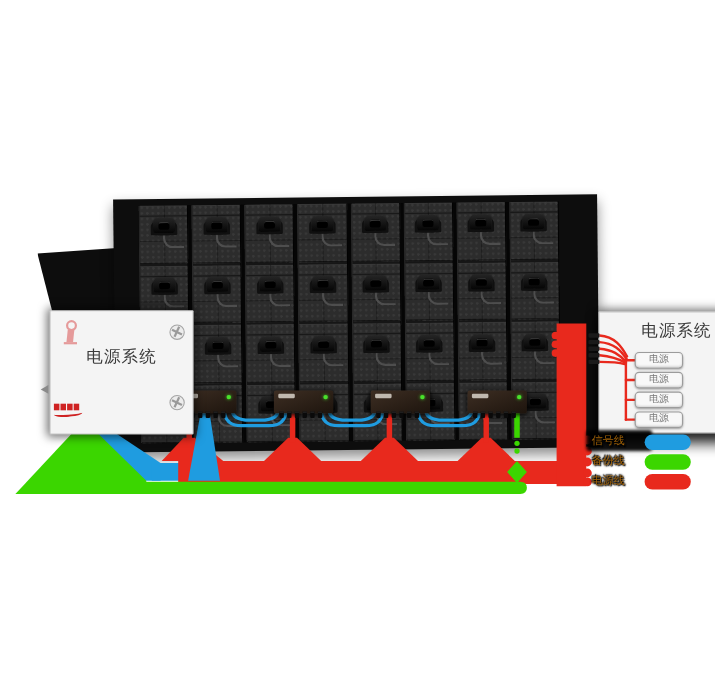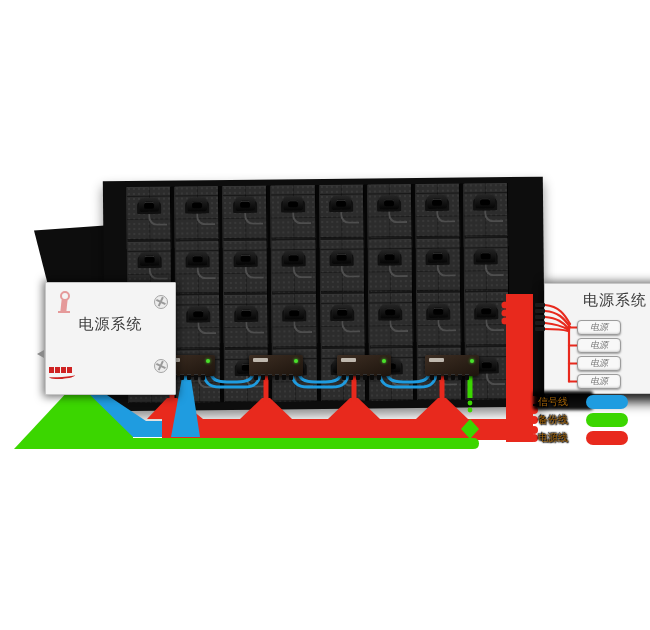--- a/index.html
+++ b/index.html
@@ -94,21 +94,21 @@
   #brand-logo .blocks i{display:block;width:5px;height:6px;background:#cf2222;}
   #brand-logo .swoosh{width:26px;height:4px;border-bottom:2px solid #cf2222;border-radius:50%;transform:rotate(-4deg);}
   
   #connector-arrow{position:absolute;left:37px;top:350px;width:0;height:0;z-index:9;
     border-top:4px solid transparent;border-bottom:4px solid transparent;border-right:7px solid #8a8a8a;}
   
   .power-unit{
     position:absolute;left:32px;width:44px;height:15px;background:#f8f8f8;
     border:1px solid #9c9c9c;border-radius:4px;box-sizing:border-box;
     box-shadow:inset 0 -1px 2px rgba(0,0,0,0.15), 0 1px 2px rgba(0,0,0,0.35);
-    font-size:9px;color:#777;text-align:center;line-height:13px;z-index:3;font-style:italic;
+    font-size:9px;color:#777;text-align:center;line-height:13px;z-index:3;
   }
   #power-fanout{position:absolute;left:0;top:0;z-index:2;}
   .pin{position:absolute;left:-10px;width:10px;height:4px;background:#1a1a1a;border-radius:1px;z-index:4;}
   
   #legend{position:absolute;left:0;top:0;z-index:9;}
   #legend-shadow{position:absolute;left:533px;top:391px;width:60px;height:19px;background:#000;opacity:.92;border-radius:3px;filter:blur(1.5px);}
   .legend-row{position:absolute;left:538px;height:16px;}
   .legend-label{
     position:absolute;left:0;top:0;font-size:10px;line-height:16px;color:#a16207;white-space:nowrap;
     text-shadow:0 0 2px #000,0 0 2px #000,1px 1px 1px #000,-1px -1px 1px #000;

